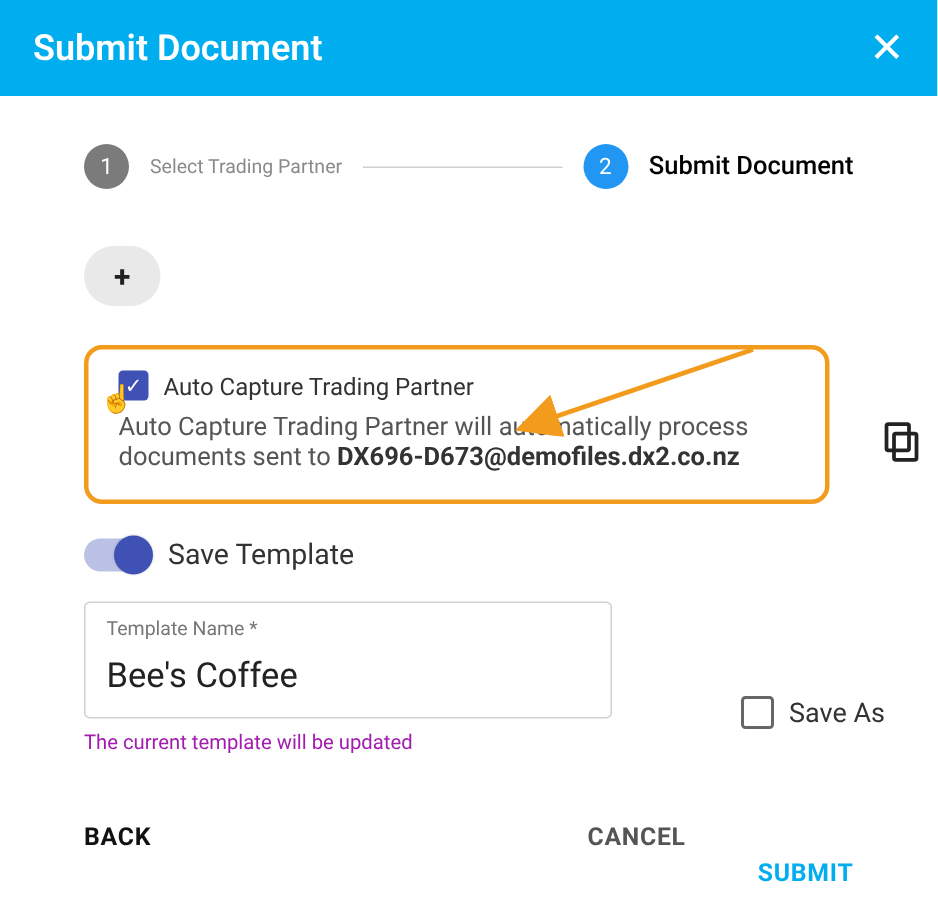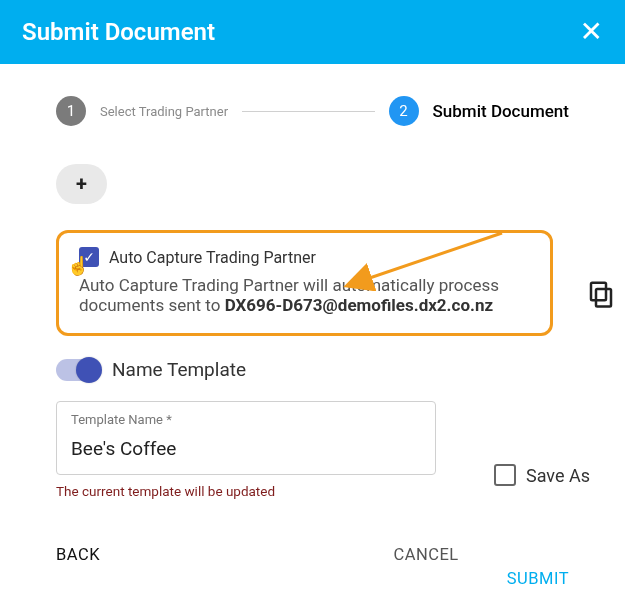--- a/index.html
+++ b/index.html
@@ -74,38 +74,38 @@
   }
   .toggle::after {
     content: ""; position: absolute; right: -2px; top: -2px;
     width: 26px; height: 26px; border-radius: 50%;
     background: #3f51b5; box-shadow: 0 0 2px rgba(0,0,0,.2);
   }
   .toggle-label { font-size: 19px; color: #333; }
 
   .tmpl-field {
     border: 1px solid #d0d0d0; border-radius: 4px;
-    padding: 10px 14px 14px 14px; width: 380px;
+    padding: 10px 14px 14px 14px; width: 352px;
     margin-bottom: 8px;
   }
   .tmpl-field .fld-label { font-size: 13px; color: #777; }
   .tmpl-field input {
     border: none; outline: none; width: 100%;
-    font-size: 19px; color: #222; margin-top: 10px;
+    font-size: 23px; color: #222; margin-top: 10px;
     font-family: inherit;
   }
-  .help-text { font-size: 13.5px; color: #7f1d1d; margin-top: 6px; margin-bottom: 22px; }
+  .help-text { font-size: 13.5px; color: #a21caf; margin-top: 6px; margin-bottom: 22px; }
 
   .saveas-wrap { position: absolute; right: 35px; top: 400px; display: flex; align-items: flex-end; gap: 10px; }
   .chk-outline {
     width: 22px; height: 22px; border: 2px solid #666; border-radius: 3px; cursor: pointer;
   }
   .saveas-wrap span { font-size: 18px; color: #333; }
 
-  .actions { display: flex; align-items: center; gap: 48px; font-size: 16.5px; font-weight: 400; letter-spacing: .5px; }
+  .actions { display: flex; align-items: center; gap: 48px; font-size: 16.5px; font-weight: 700; letter-spacing: .5px; }
   .actions .back   { color: #111; cursor: pointer; }
   .actions .spacer { flex: 1 1 auto; }
   .actions .cancel { color: #555; cursor: pointer; text-align: center; }
   .actions .submit { color: #00aeef; cursor: pointer; margin-top: 48px; }
 </style>
 </head>
 <body>
 
 <div class="header">
   <h1>Submit Document</h1>
@@ -152,21 +152,21 @@
       <svg class="copy-icon" viewBox="0 0 24 24" fill="none" stroke="#222" stroke-width="2">
         <rect x="8" y="8" width="12" height="14" rx="1"></rect>
         <rect x="4" y="3" width="12" height="14" rx="1"></rect>
       </svg>
     </div>
   </div>
 
   
   <div class="toggle-row">
     <div class="toggle"></div>
-    <div class="toggle-label">Name Template</div>
+    <div class="toggle-label">Save Template</div>
   </div>
 
   
   <div class="tmpl-field">
     <div class="fld-label">Template Name *</div>
     <input type="text" value="Bee's Coffee" style="">
   </div>
   <div class="help-text">The current template will be updated</div>
 
   

